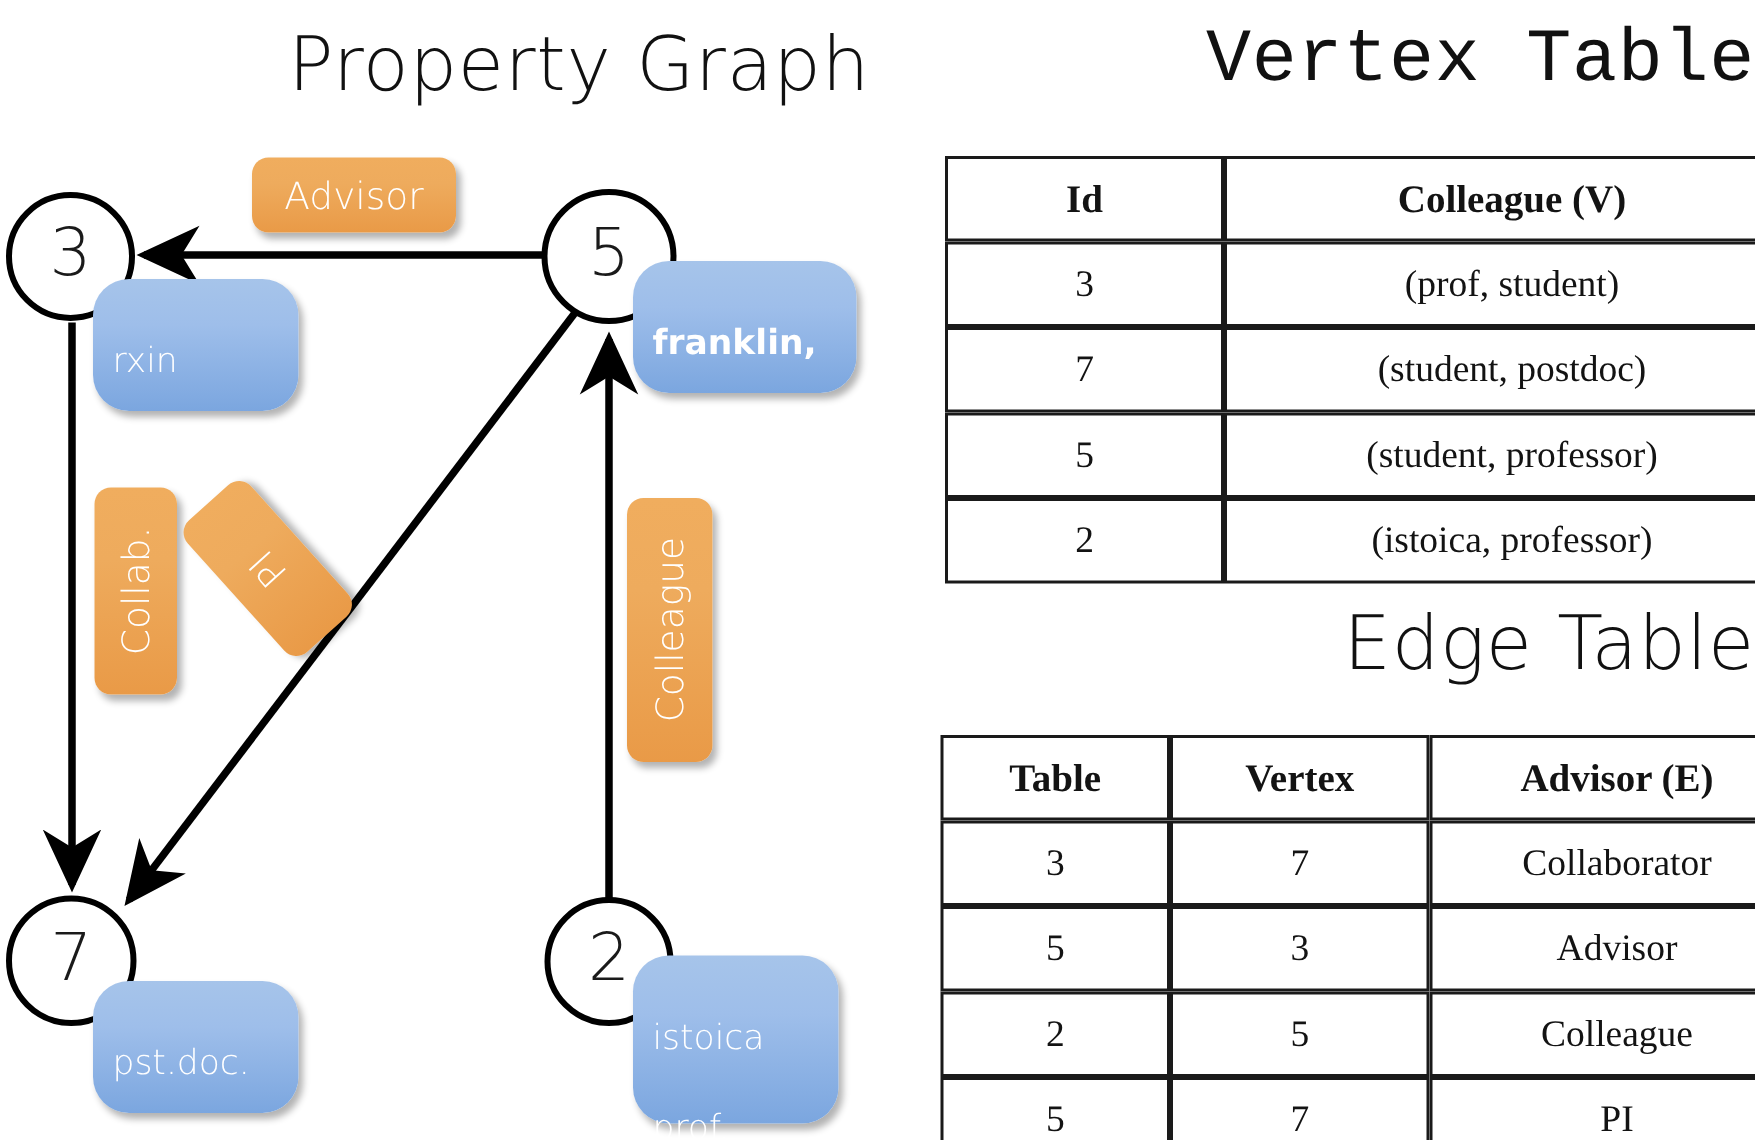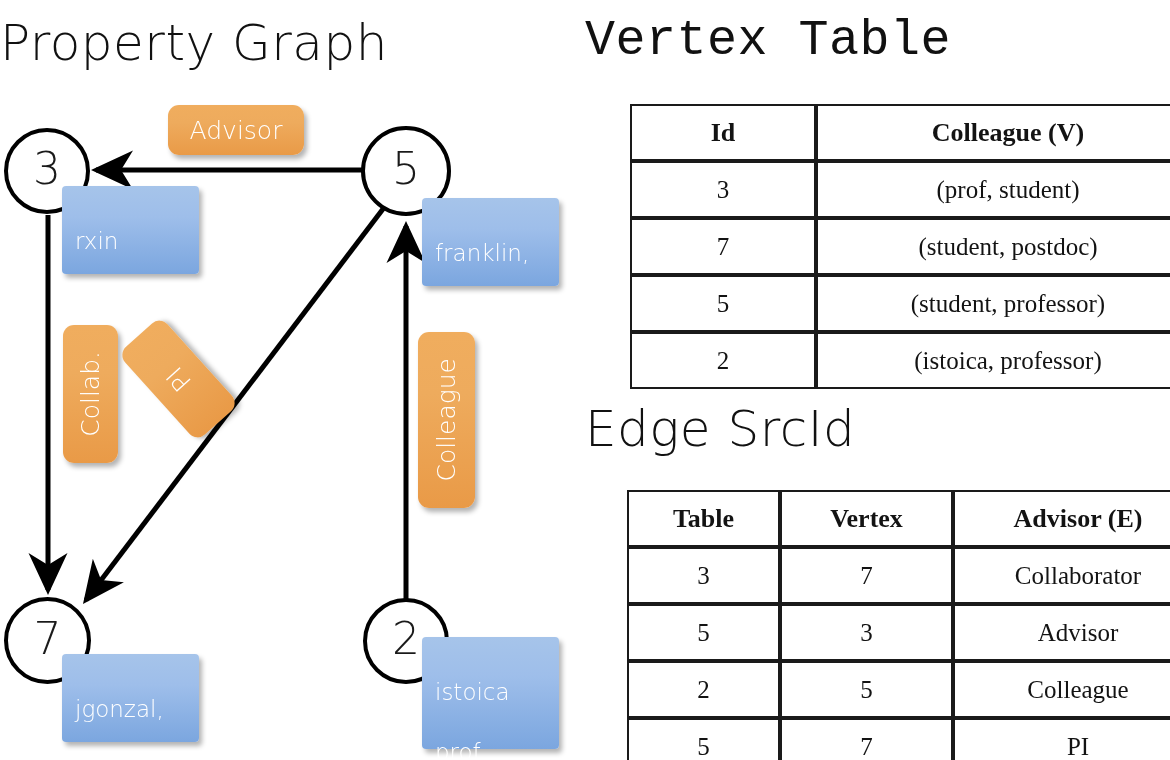--- a/index.html
+++ b/index.html
@@ -18,21 +18,21 @@
 
   
   .title {
     position: absolute;
     font-family: "DejaVu Sans", sans-serif;
     font-weight: 300;
     font-size: 50px;
     letter-spacing: 0.5px;
     color: #111111;
     white-space: nowrap;
-    text-align: left;
+    text-align: right;
   }
   #title-property-graph { left: 0px;   top: 14px;  width: 580px; }
   #title-vertex-table   { left: 585px; top: 12px;  width: 585px; font-family: Liberation Mono, monospace; }
   #title-edge-table     { left: 585px; top: 400px; width: 585px; }
 
   
   #graph-panel {
     position: absolute;
     left: 0; top: 0;
     width: 585px; height: 760px;
@@ -57,21 +57,21 @@
     font-weight: 300;
     font-size: 44px;
     color: #1a1a1a;
     line-height: 1;
   }
   .vertex span { transform: translateY(-2px); }
 
   
   .prop-box {
     position: absolute;
-    border-radius: 4px;
+    border-radius: 24px;
     background: linear-gradient(to bottom, #a6c4ea 0%, #9ebeea 35%, #7ba6df 100%);
     box-shadow: 3px 4px 5px rgba(0,0,0,0.30);
     color: #ffffff;
     font-family: "DejaVu Sans", sans-serif;
     font-weight: 300;
     font-size: 23px;
     line-height: 1.30;
     padding: 11px 0 0 13px;
     box-sizing: border-box;
     white-space: pre-line;
@@ -130,21 +130,21 @@
   #vertex-table { left: 594px; top: 104px; width: 570px; }
   #edge-table   { left: 591px; top: 490px; width: 576px; }
 </style>
 </head>
 <body>
 
 <div class="title" id="title-property-graph">Property Graph</div>
 
 <div class="title" id="title-vertex-table">Vertex Table</div>
 
-<div class="title" id="title-edge-table">Edge SrcId</div>
+<div class="title" id="title-edge-table">Edge Table</div>
 
 <div id="graph-panel">
 
   <svg id="graph-svg" viewBox="0 0 585 760">
     <defs>
       <marker id="arrowhead" markerWidth="9" markerHeight="9" refX="7.4" refY="4.5" orient="auto" markerUnits="strokeWidth">
         <path d="M0,0.6 L8.4,4.5 L0,8.4 L2.4,4.5 Z" fill="#000000"></path>
       </marker>
     </defs>
 
@@ -161,30 +161,29 @@
     <span>3</span>
   </div>
   <div class="prop-box" style="left:62px; top:186px; width:137px; height:88px;">
     <div>rxin</div>
     <div>stu.</div>
   </div>
 
   <div class="vertex" style="left:361px; top:126px; width:90px; height:90px;">
     <span>5</span>
   </div>
-  <div class="prop-box" style="left:422px; top:198px; width:137px; height:88px;">
+  <div class="prop-box" style="left:422px; top:174px; width:149px; height:88px;font-weight:bold;">
     <div>franklin,</div>
     <div>prof.</div>
   </div>
 
   <div class="vertex" style="left:4px; top:597px; width:87px; height:87px;">
     <span>7</span>
   </div>
   <div class="prop-box" style="left:62px; top:654px; width:137px; height:88px;">
-    <div>jgonzal,</div>
     <div>pst.doc.</div>
   </div>
 
   <div class="vertex" style="left:363px; top:598px; width:86px; height:86px;">
     <span>2</span>
   </div>
   <div class="prop-box" style="left:422px; top:637px; width:137px; height:112px;">
     <div>istoica</div>
     <div>prof.</div>
   </div>

